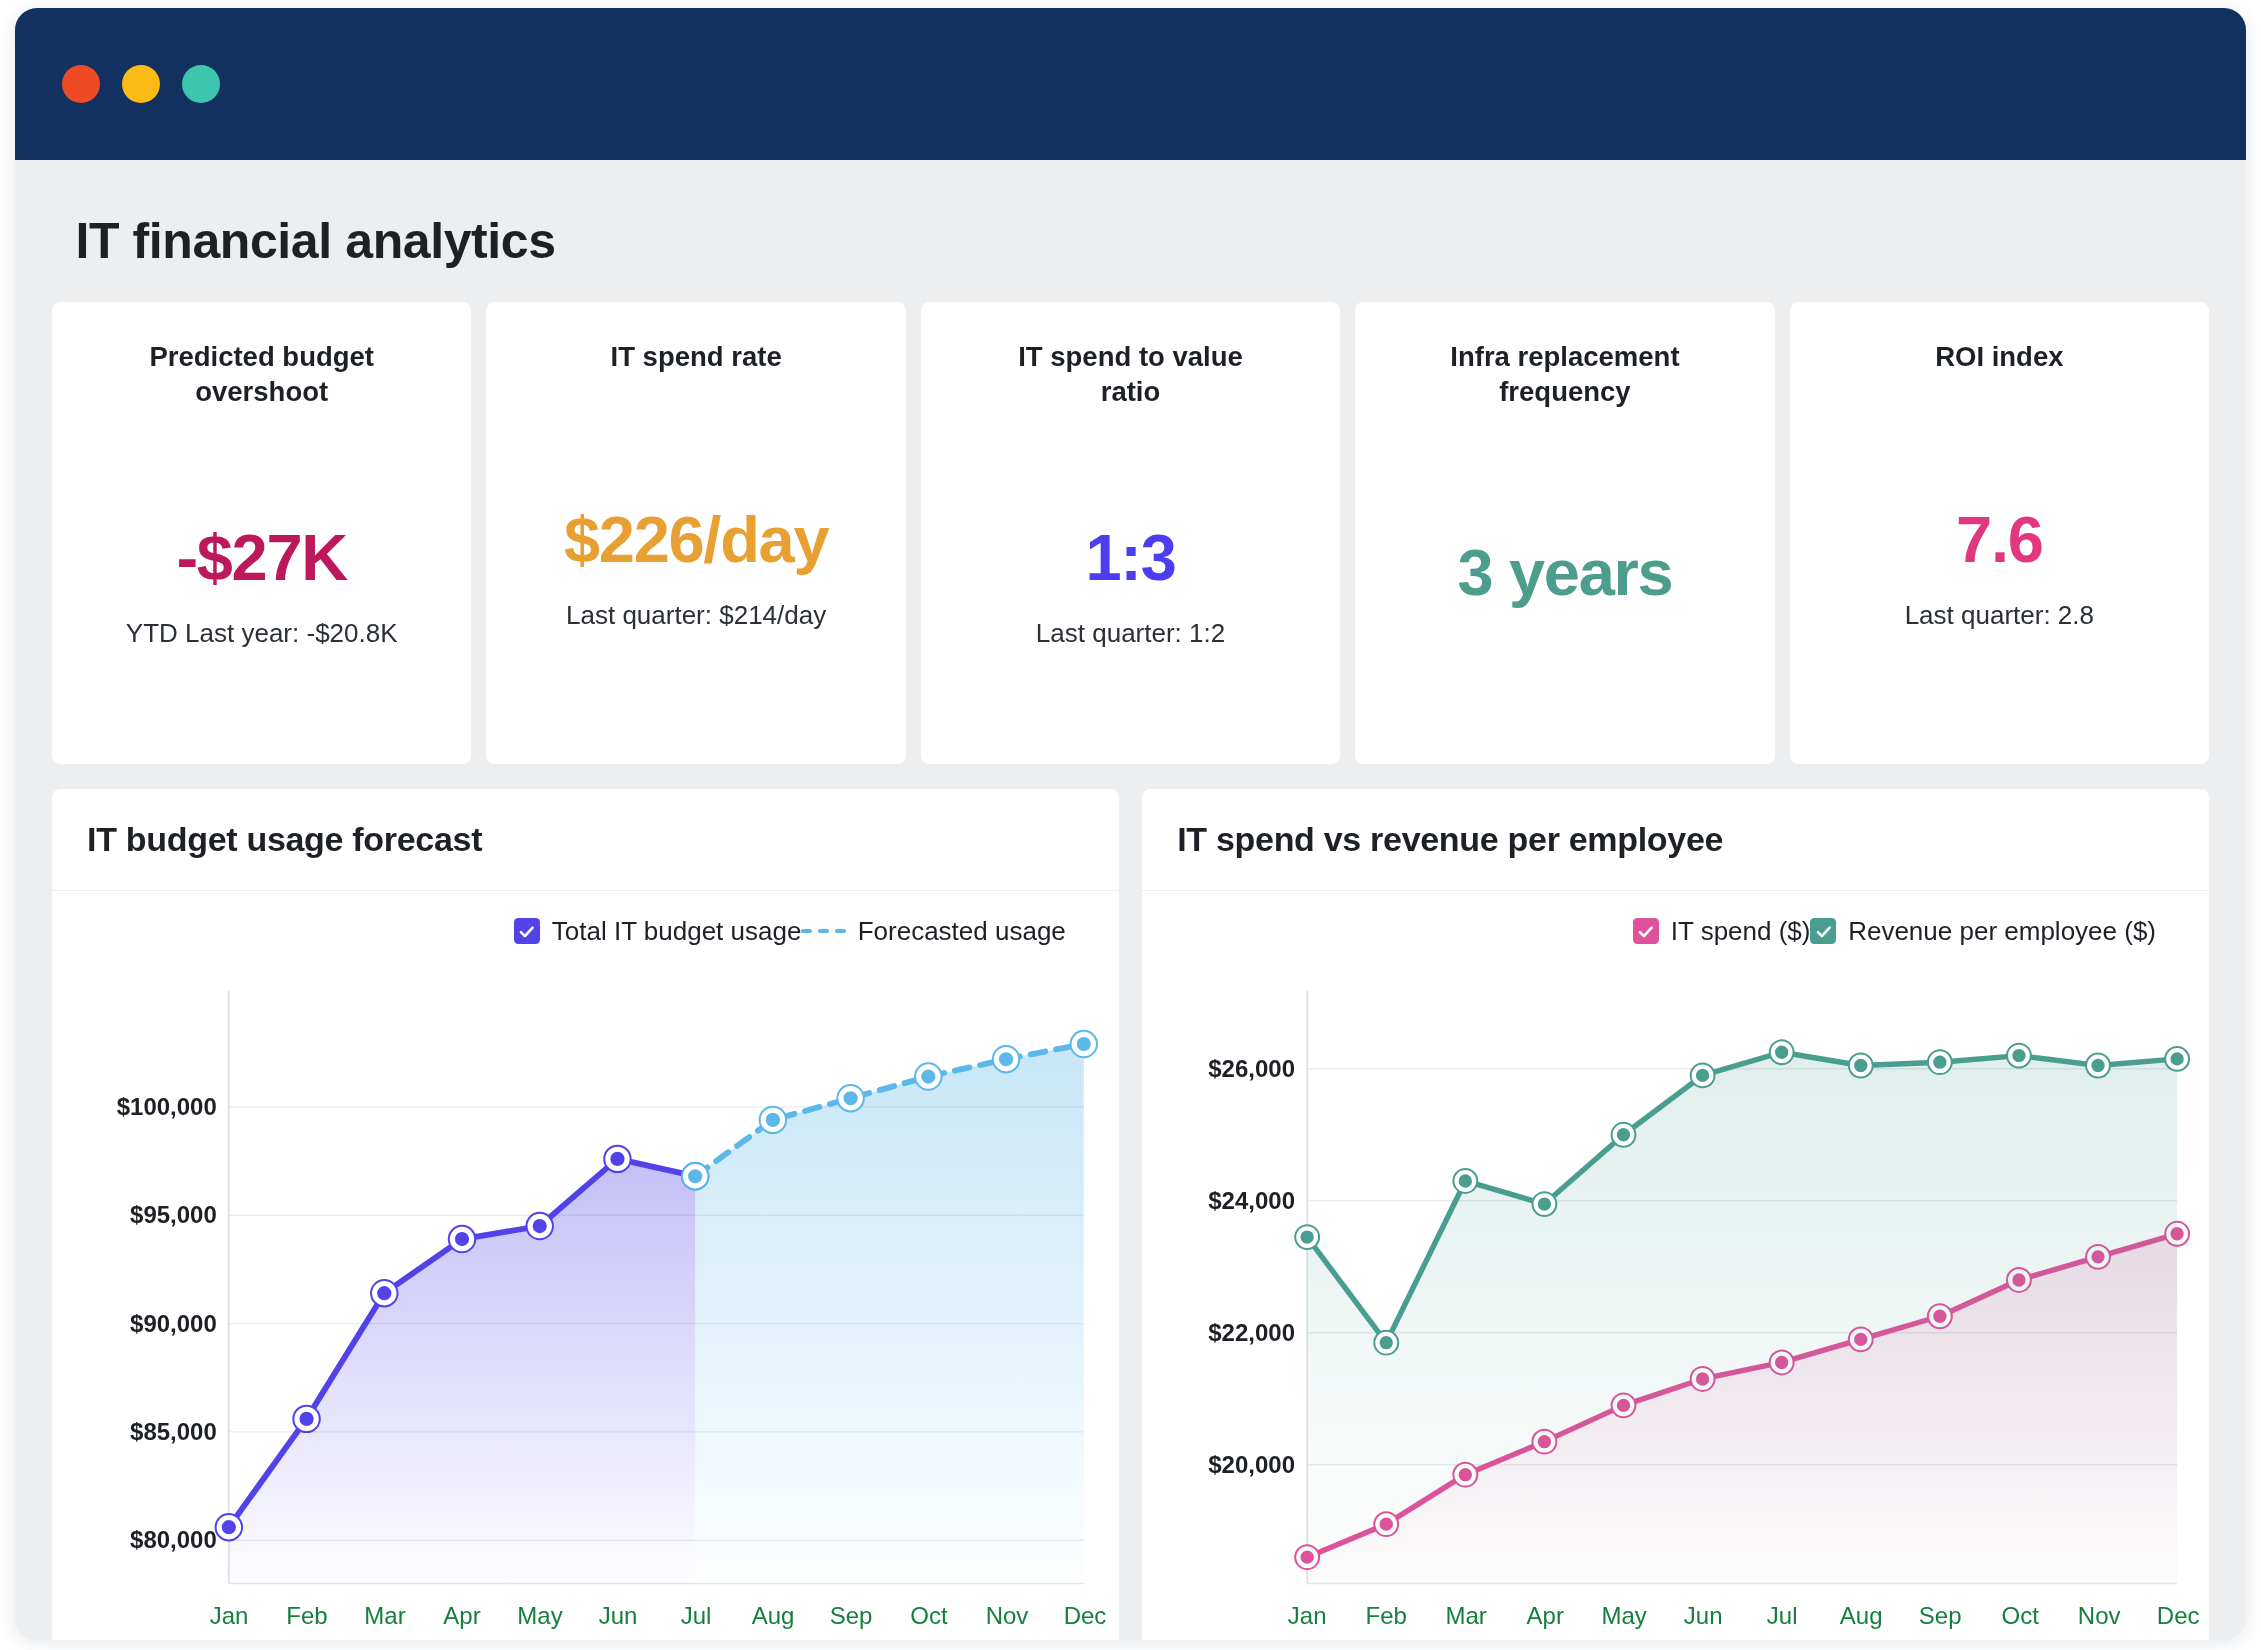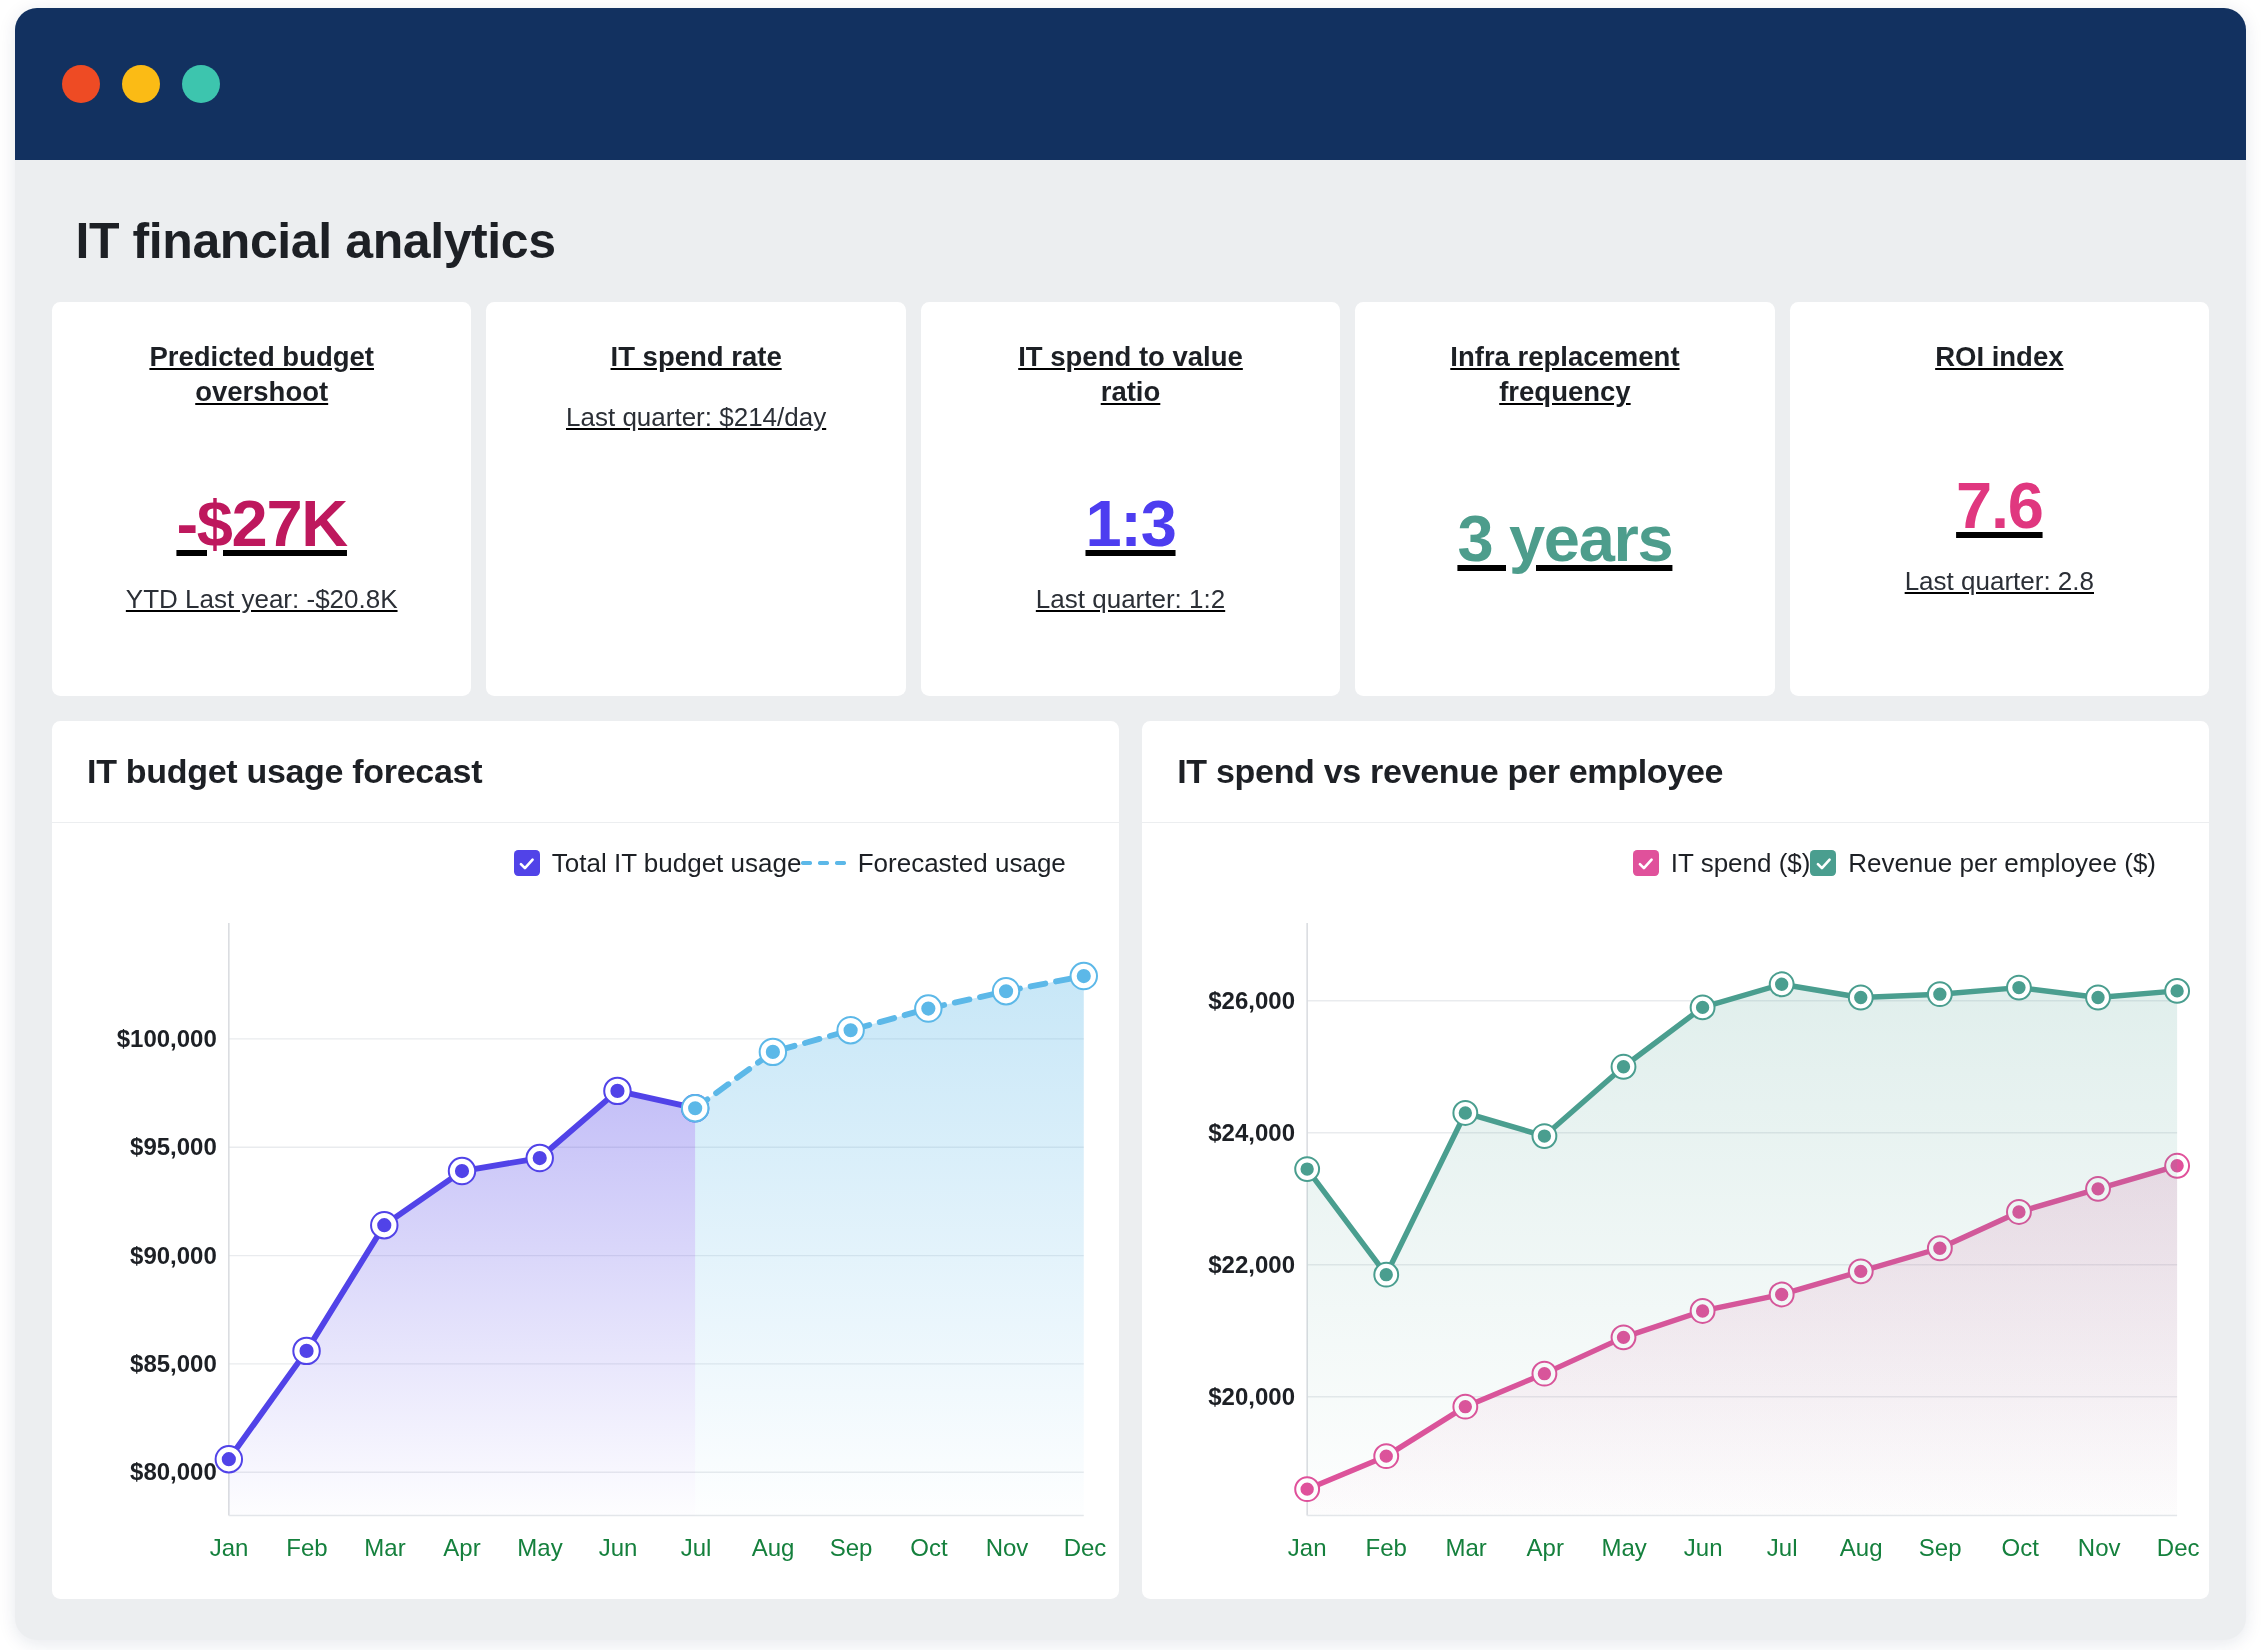--- a/index.html
+++ b/index.html
@@ -40,26 +40,25 @@
     letter-spacing: -0.4px;
     margin: 52px 0 32px 23.4px;
   }
 
   
   .kpi-row { display: flex; gap: 15px; }
   .kpi-card {
     flex: 1;
     background: #ffffff;
     border-radius: 8.3px;
-    height: 394px;
+    height: 462px;
     padding: 37px 18.4px 0 18.4px;
     display: flex;
     flex-direction: column;
     align-items: center;
-    text-decoration: underline;
   }
   .kpi-label {
     font-size: 27.5px;
     font-weight: 700;
     color: #1d2025;
     text-align: center;
     line-height: 1.28;
     max-width: 275px;
   }
   .kpi-value {
@@ -157,20 +156,21 @@
     <div class="kpi-row">
 
       <div class="kpi-card">
         <div class="kpi-label">Predicted budget overshoot</div>
         <div class="kpi-value" id="kpiv0" style="color: #be185d;">-$27K</div>
         <div class="kpi-sub">YTD Last year: -$20.8K</div>
       </div>
 
       <div class="kpi-card">
         <div class="kpi-label">IT spend rate</div>
+        <div class="kpi-value" id="kpiv1" style="color: rgb(233, 160, 51);">$226/day</div>
         <div class="kpi-sub">Last quarter: $214/day</div>
       </div>
 
       <div class="kpi-card">
         <div class="kpi-label">IT spend to value ratio</div>
         <div class="kpi-value" id="kpiv2" style="color: rgb(77, 61, 240);">1:3</div>
         <div class="kpi-sub">Last quarter: 1:2</div>
       </div>
 
       <div class="kpi-card">

